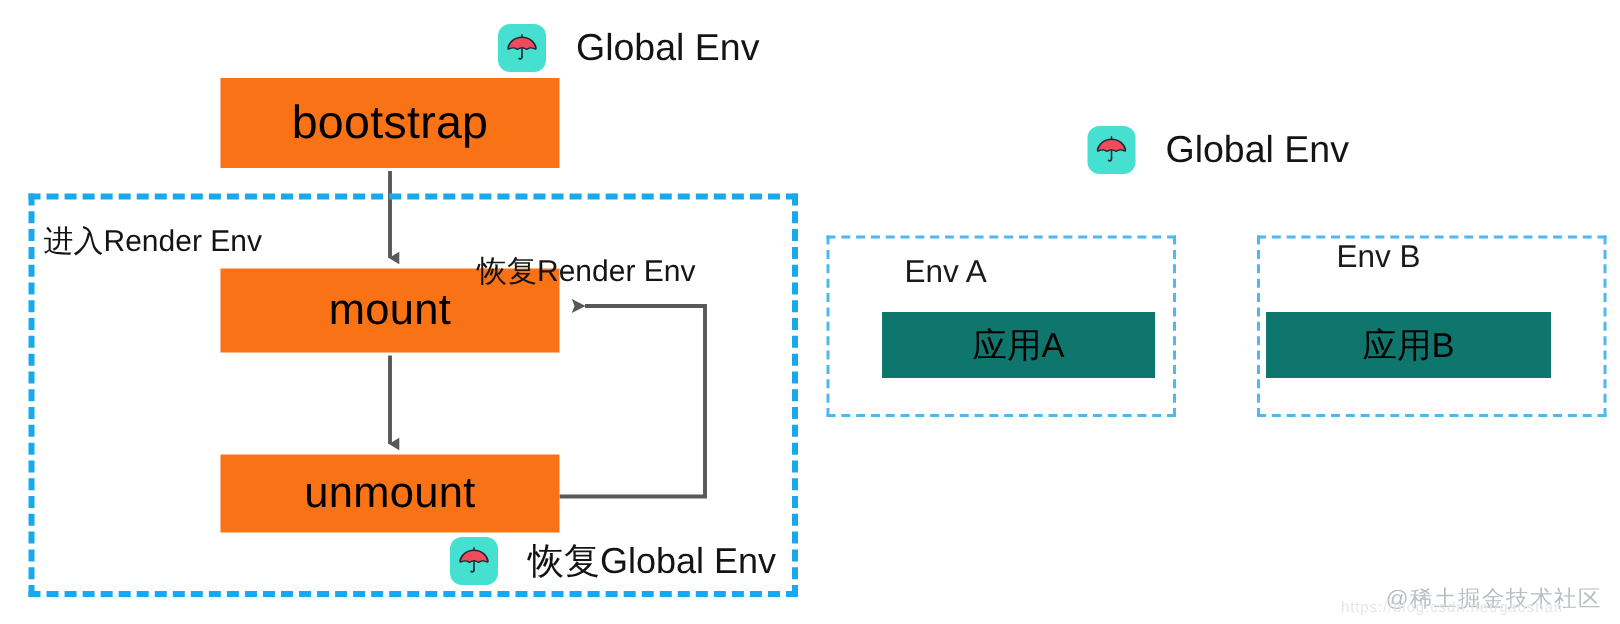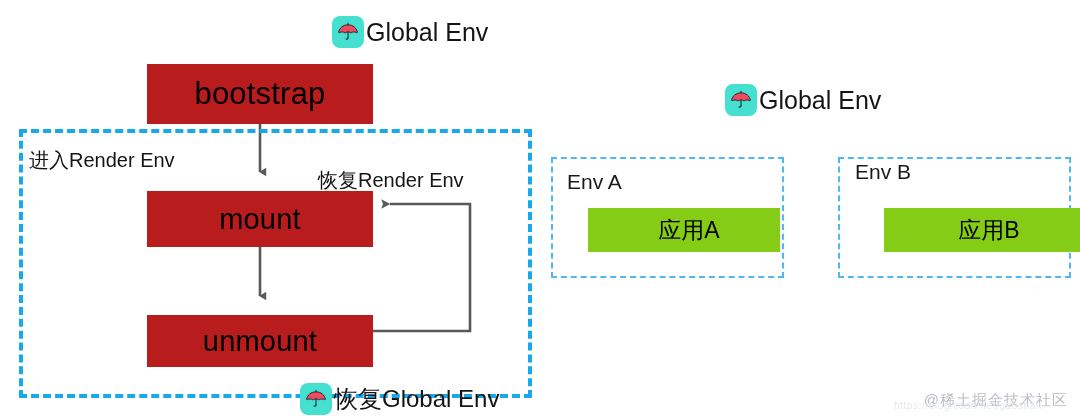--- a/index.html
+++ b/index.html
@@ -18,45 +18,43 @@
   .canvas {
     position: absolute;
     left: 0; top: 0;
     width: 1080px;
     height: 416px;
   }
 
   
   .proc-box {
     position: absolute;
-    background: #b91c1c;
+    background: #f97316;
     display: flex;
     align-items: center;
     justify-content: center;
     color: #000000;
     font-weight: 400;
     letter-spacing: 0.2px;
-    margin-top: 12px;
   }
   #box-bootstrap { left: 147px; top: 52px;  width: 226px; height: 60px; font-size: 31px; }
   #box-mount     { left: 147px; top: 179px; width: 226px; height: 56px; font-size: 29px; }
   #box-unmount   { left: 147px; top: 303px; width: 226px; height: 52px; font-size: 29px; }
 
   .app-box {
     position: absolute;
-    background: #84cc16;
+    background: #0f766e;
     display: flex;
     align-items: center;
     justify-content: center;
     color: #000000;
     font-size: 23px;
-    padding-left: 10px;
   }
   #box-app-a { left: 588px; top: 208px; width: 182px; height: 44px; }
-  #box-app-b { left: 884px; top: 208px; width: 190px; height: 44px; }
+  #box-app-b { left: 844px; top: 208px; width: 190px; height: 44px; }
 
   
   .render-env-box {
     position: absolute;
     left: 19px;
     top: 129px;
     width: 513px;
     height: 269px;
     border: 4px dashed #17A9EC;
     box-sizing: border-box;
@@ -67,20 +65,21 @@
     box-sizing: border-box;
   }
   #env-box-a { left: 551px; top: 157px; width: 233px; height: 121px; }
   #env-box-b { left: 838px; top: 157px; width: 233px; height: 121px; }
 
   .env-title {
     position: absolute;
     font-size: 21px;
     color: #1a1a1a;
     white-space: nowrap;
+    margin-left: 36px;
   }
   #env-title-a { left: 567px; top: 170px; }
   #env-title-b { left: 855px; top: 160px; }
 
   
   .umbrella-icon {
     width: 32px;
     height: 32px;
     border-radius: 8px;
     background: #45E0D0;
@@ -90,28 +89,28 @@
     flex: 0 0 auto;
     vertical-align: middle;
   }
   .umbrella-icon svg { display: block; }
 
   
   .env-label {
     position: absolute;
     display: flex;
     align-items: center;
-    gap: 2px;
+    gap: 20px;
     white-space: nowrap;
     font-size: 25px;
     color: #141414;
   }
   #label-global-top   { left: 332px; top: 16px; }
   #label-global-right { left: 725px; top: 84px; }
-  #label-restore-global { left: 300px; top: 358px; font-size: 24px; margin-top: 25px; }
+  #label-restore-global { left: 300px; top: 358px; font-size: 24px; }
 
   
   .edge-label {
     position: absolute;
     font-size: 20px;
     color: #141414;
     white-space: nowrap;
   }
   #label-enter-render   { left: 29px;  top: 147px; }
   #label-restore-render { left: 318px; top: 147px; margin-top: 20px; }

